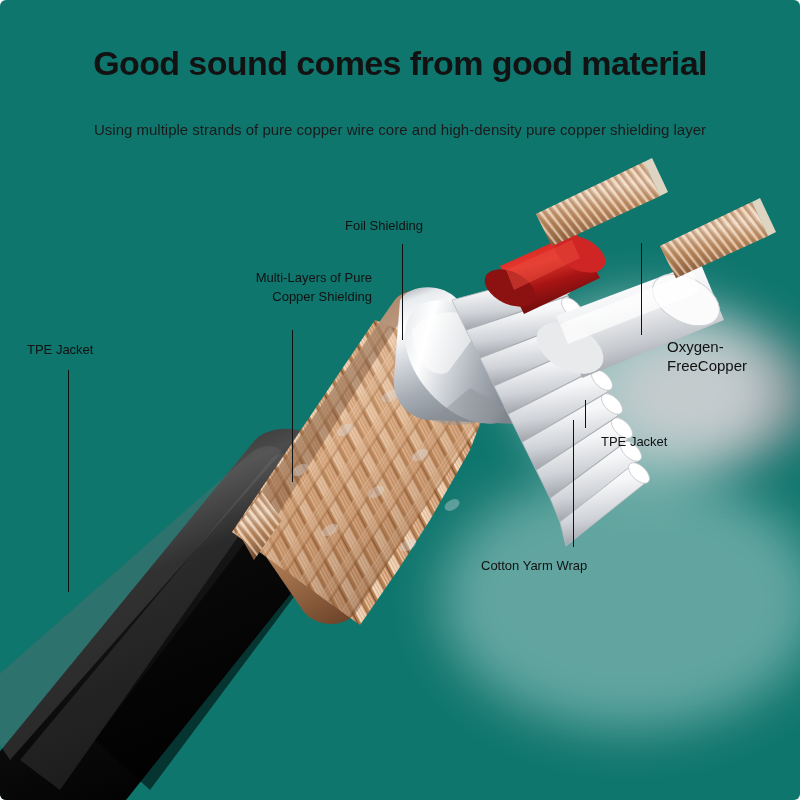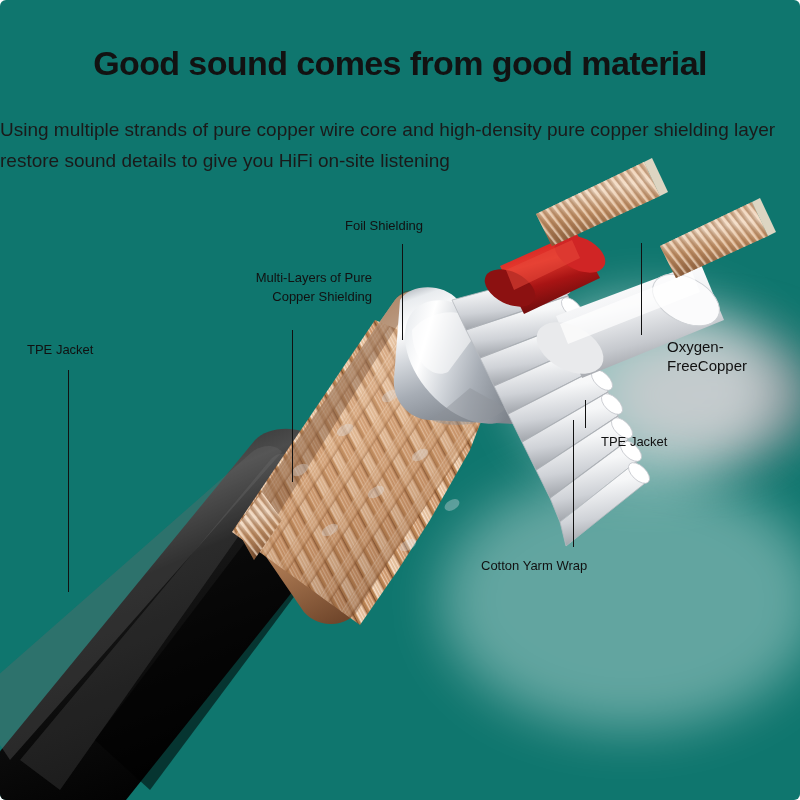--- a/index.html
+++ b/index.html
@@ -26,23 +26,23 @@
     font-size: 34px;
     font-weight: 700;
     letter-spacing: -0.6px;
     color: #121212;
     font-family: "Liberation Sans", sans-serif;
   }
   #subline {
     position: absolute;
     left: 0; right: 0;
     top: 114px;
-    text-align: left;
+    text-align: center;
     color: #1a1a1a;
-    font-size: 19px;
+    font-size: 15px;
     line-height: 31px;
   }
   #subline div { white-space: nowrap; }
 
   
   #art {
     position: absolute;
     inset: 0;
     overflow: hidden;
   }
@@ -71,21 +71,20 @@
   }
 </style>
 </head>
 <body>
 
 <div id="stage" style="background: #0f766e;">
 
   <div id="headline">Good sound comes from good material</div>
   <div id="subline">
     <div>Using multiple strands of pure copper wire core and high-density pure copper shielding layer</div>
-    <div>restore sound details to give you HiFi on-site listening</div>
   </div>
 
   <div id="art">
 
     <div class="blob" style="left:600px; top:330px; width:220px; height:130px;
                 background:rgba(216,160,175,0.55);"></div>
     <div class="blob" style="left:520px; top:300px; width:260px; height:180px;
                 background:rgba(255,255,255,0.55);"></div>
     <div class="blob" style="left:440px; top:470px; width:380px; height:260px;
                 background:rgba(255,255,255,0.35);"></div>

